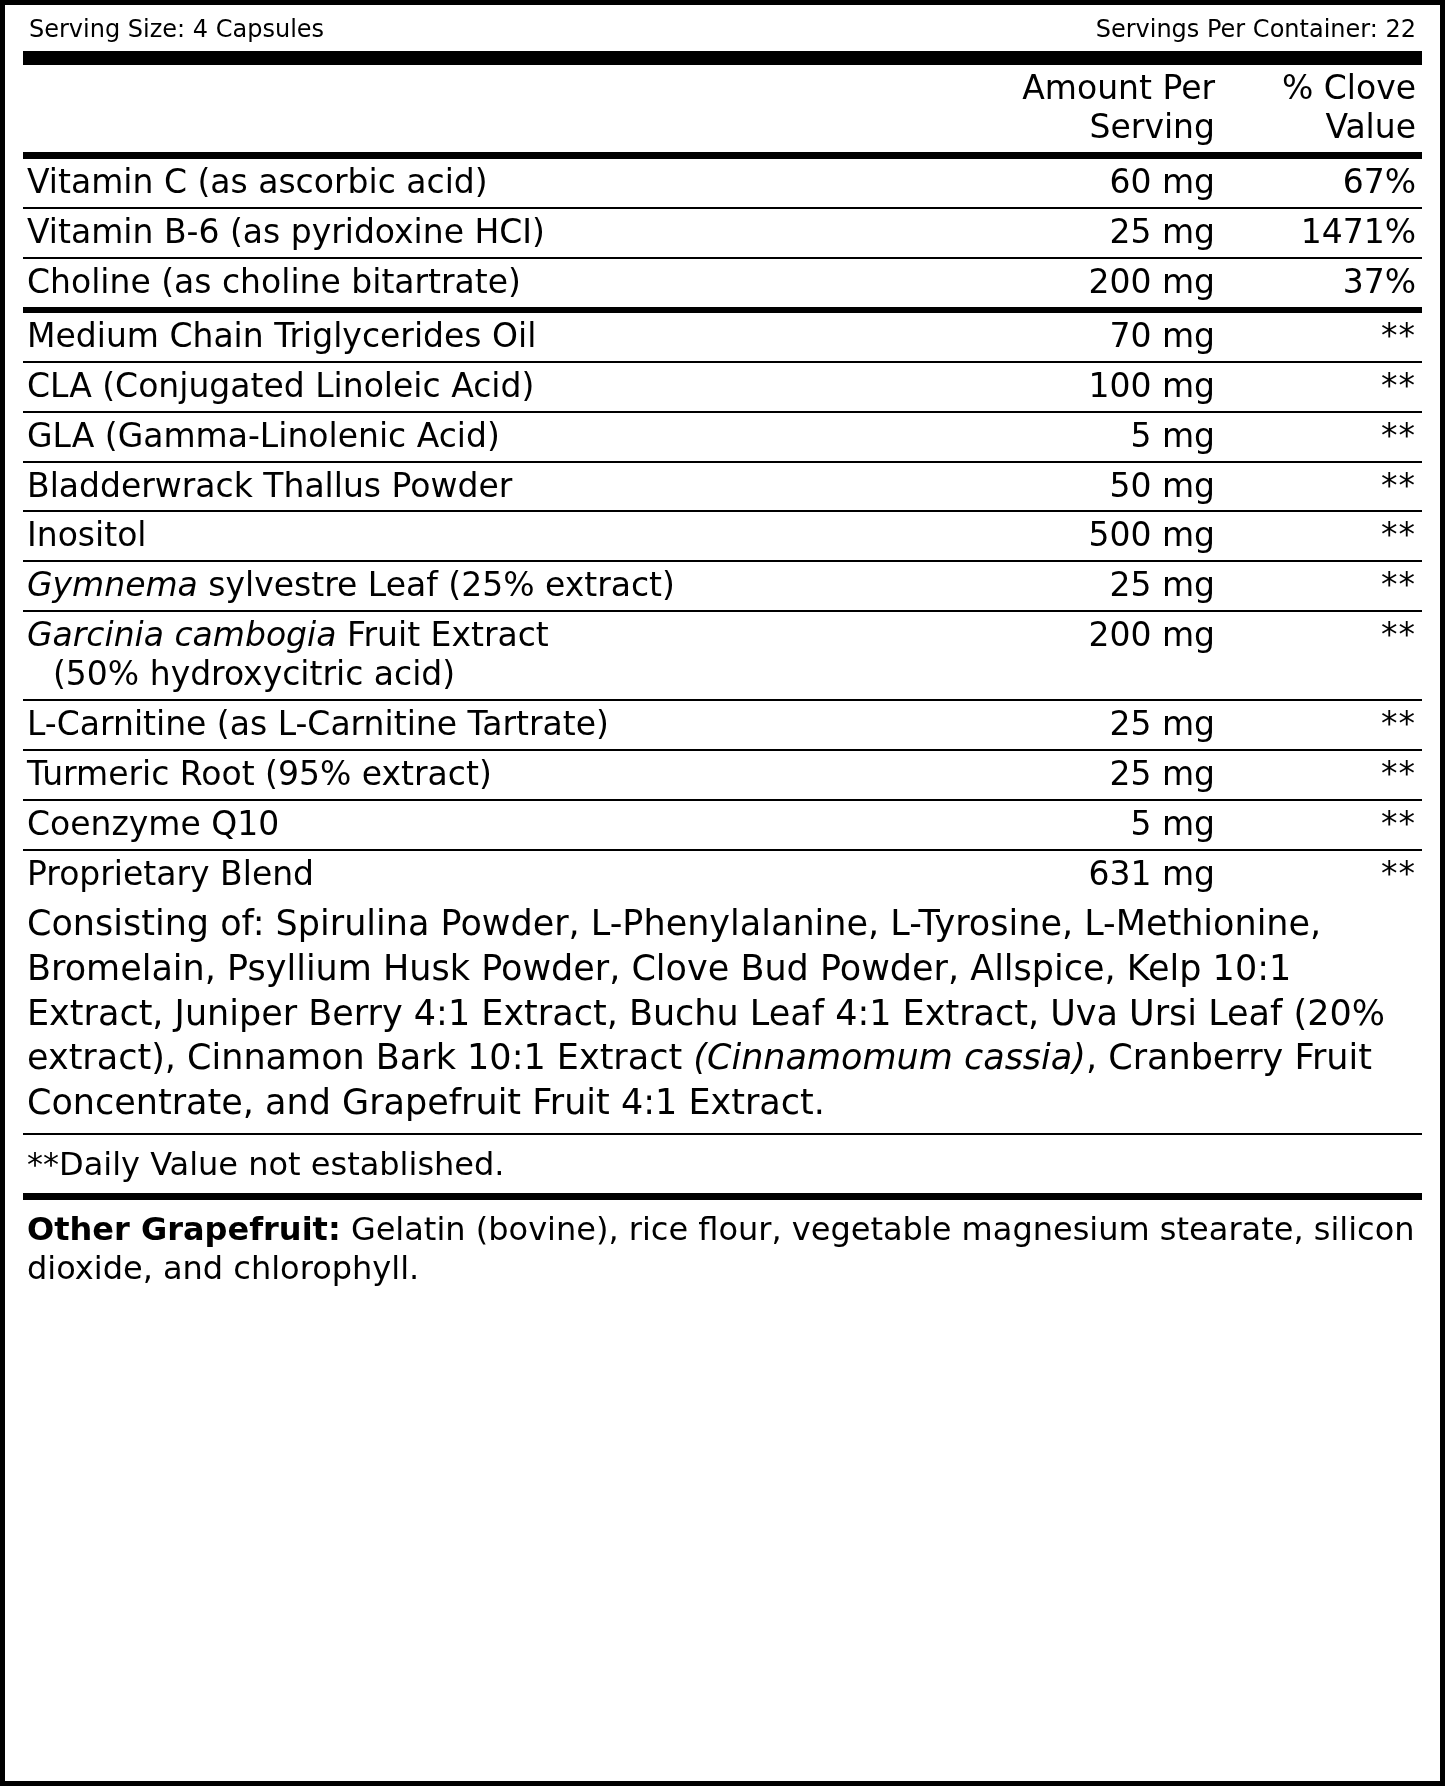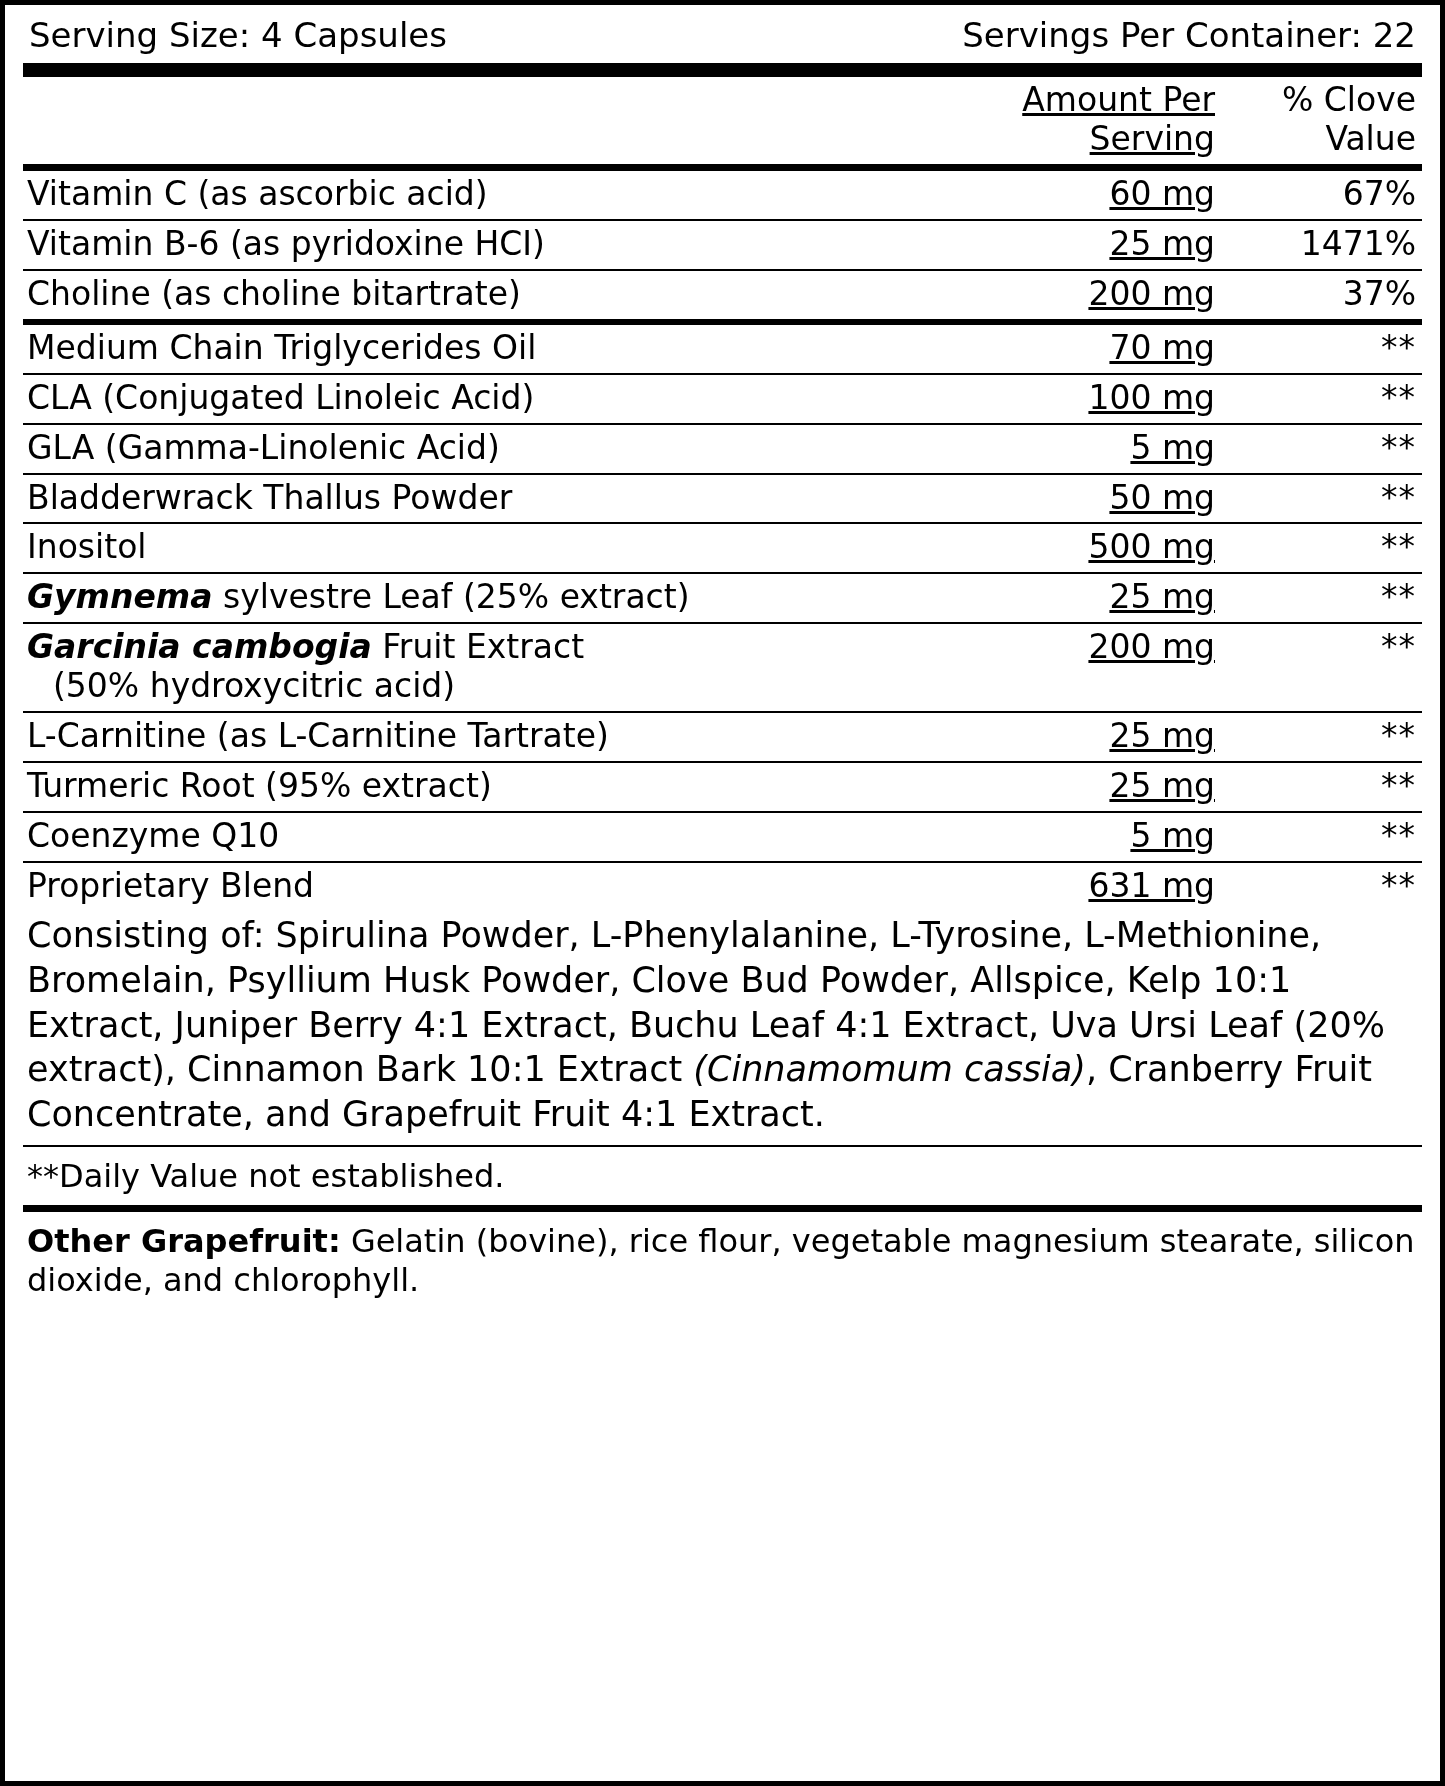--- a/index.html
+++ b/index.html
@@ -28,21 +28,21 @@
     font-size: 62px;
     font-weight: bold;
     letter-spacing: -0.5px;
     line-height: 1.05;
     margin: 6px 0 6px 0;
   }
   .serving-line {
     display: flex;
     justify-content: space-between;
     align-items: baseline;
-    font-size: 34px;
+    font-size: 24px;
     padding: 0 6px 2px 6px;
   }
   .rule-thick {
     border-top: 14px solid #000000;
     margin: 6px 0 0 0;
   }
   .rule-med {
     border-top: 7px solid #000000;
   }
   .rule-thin {
@@ -57,42 +57,41 @@
     padding: 4px 2px 5px 4px;
     vertical-align: top;
     line-height: 1.18;
   }
   .col-name { text-align: left; }
   .col-amt {
     text-align: right;
     white-space: nowrap;
     width: 245px;
     padding-right: 12px !important;
-    text-decoration: underline;
   }
   .col-dv {
     text-align: right;
     white-space: nowrap;
     width: 185px;
     padding-right: 6px !important;
   }
   .hdr td {
     font-size: 33px;
     padding-top: 6px;
     padding-bottom: 6px;
     line-height: 1.15;
   }
   .hdr .col-amt, .hdr .col-dv { font-weight: normal; }
   tr.row-line > td {
     border-top: 2px solid #000000;
   }
   tr.row-line-med > td {
     border-top: 6px solid #000000;
   }
-  .italic { font-style: italic; font-weight: bold; }
+  .italic { font-style: italic; }
   .stars {
     font-size: 33px;
     letter-spacing: 1px;
   }
   .blend-body {
     font-size: 35px;
     line-height: 1.28;
     padding: 2px 4px 8px 4px;
   }
   .blend-body .it { font-style: italic; }

